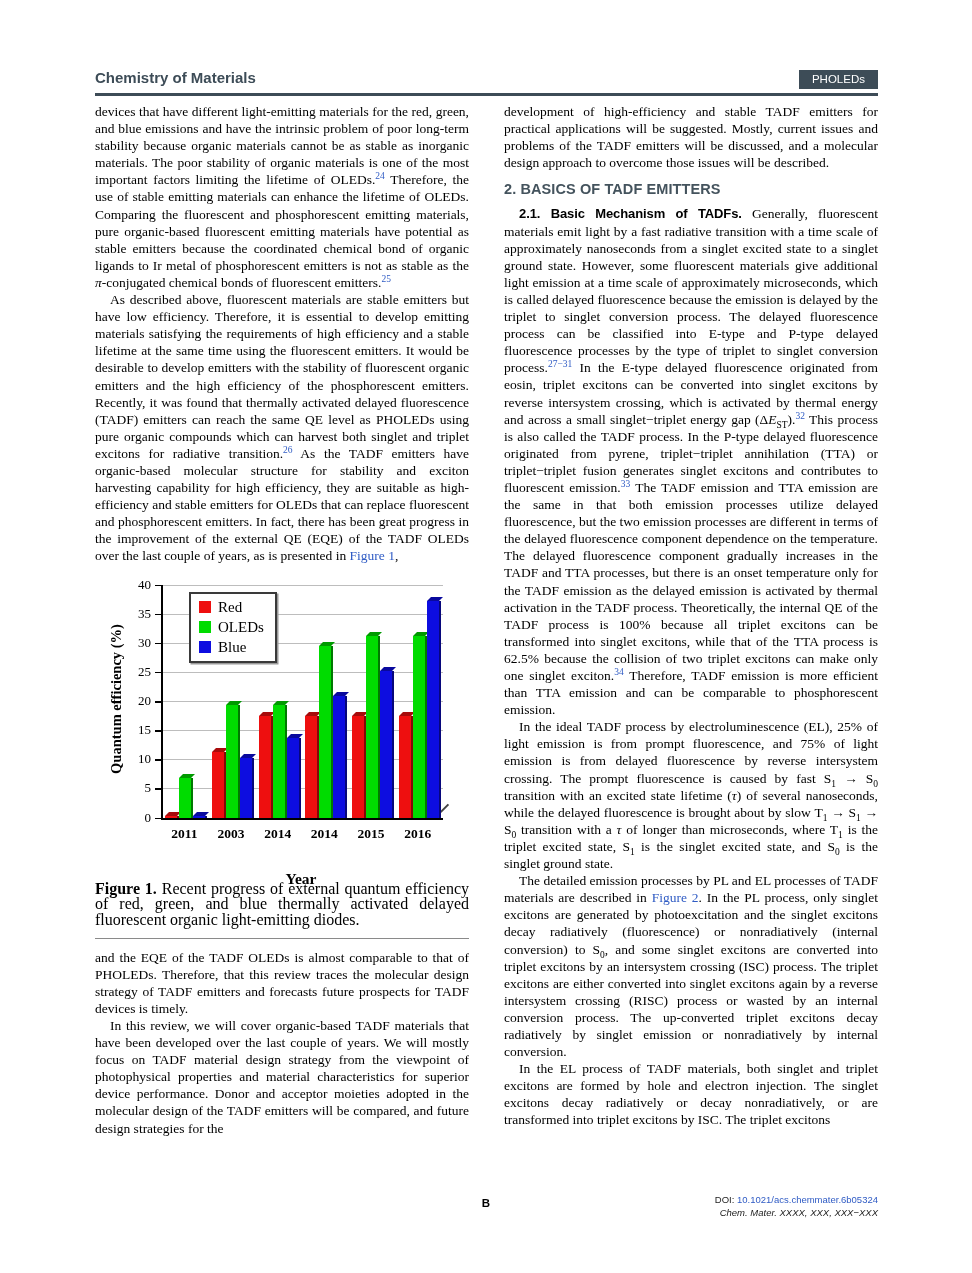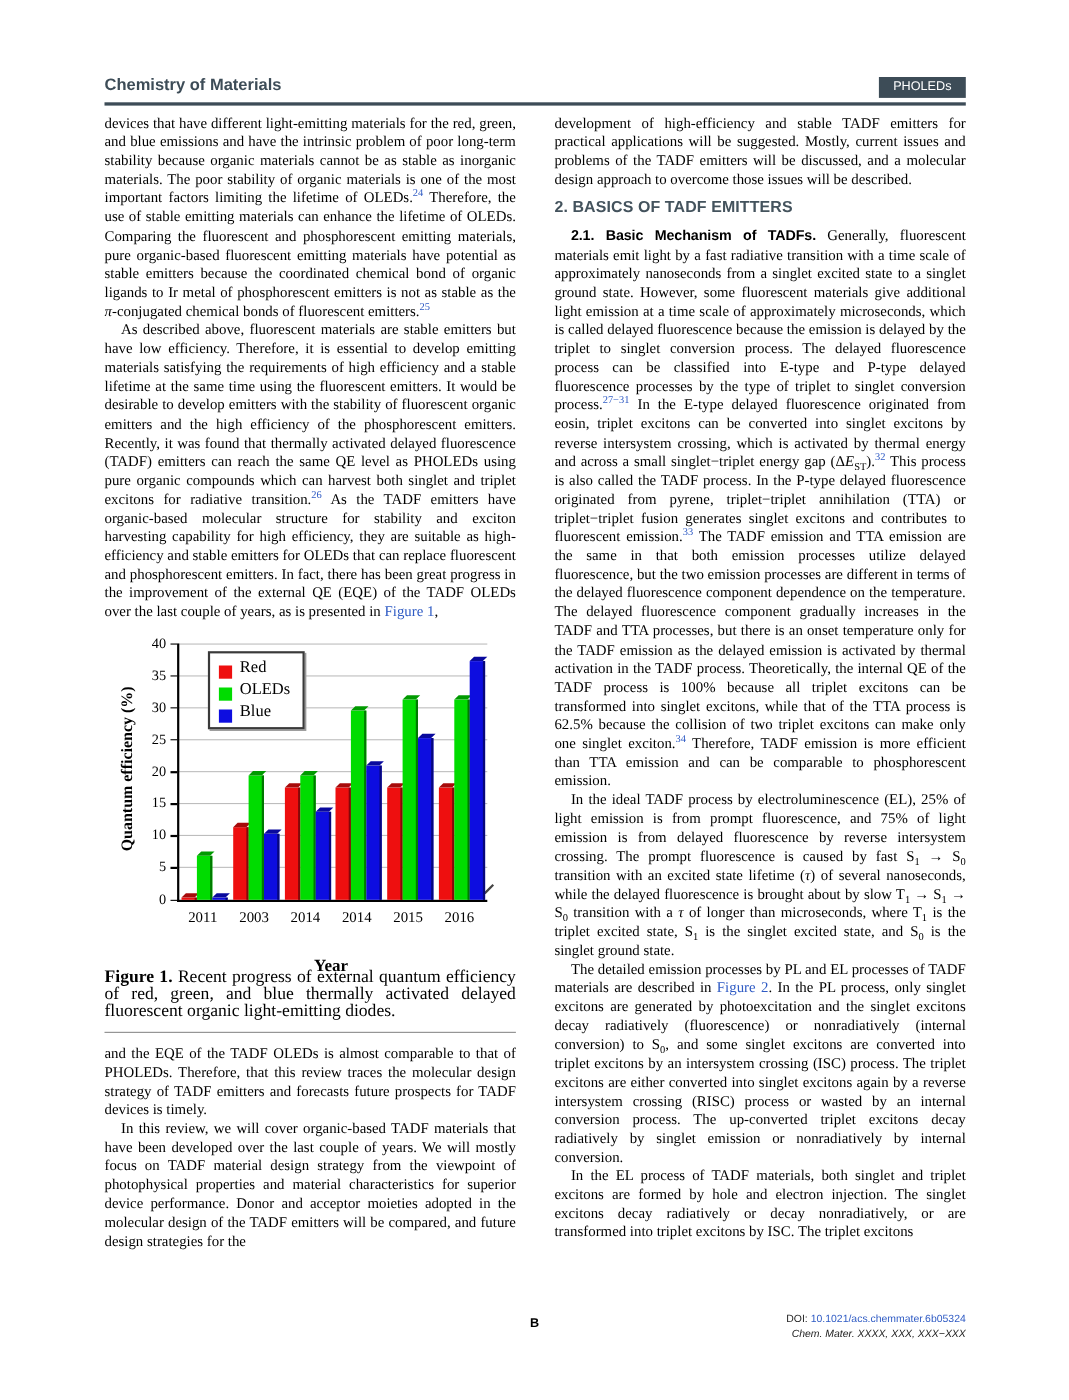--- a/index.html
+++ b/index.html
@@ -27,26 +27,26 @@
   
   figure{margin:6px 0 0;}
   .chart{position:relative;width:374px;height:302px;font-family:"Liberation Serif",serif;}
   .plot{position:absolute;left:66px;top:14px;width:280px;height:233px;border-left:2px solid #000;border-bottom:2px solid #000;display:flex;}
   .gridline{position:absolute;left:66px;width:282px;height:1px;background:#bdbdbd;}
   .bar-group{flex:1;display:flex;align-items:flex-end;justify-content:center;position:relative;z-index:2;}
   .bar{position:relative;width:12px;}
   .bar-cap{position:absolute;left:0;top:-4px;width:100%;height:4px;transform-origin:0 100%;transform:skewX(-45deg);}
   .ytick-label{position:absolute;left:0;width:56px;text-align:right;font-weight:normal;font-size:13px;line-height:14px;}
   .ytick-mark{position:absolute;width:6px;height:1.5px;background:#000;left:60px;}
-  .xtick-label{position:absolute;transform:translateX(-50%);font-weight:normal;font-size:13.5px;top:254px;}
+  .xtick-label{position:absolute;transform:translateX(-50%);font-weight:bold;font-size:13.5px;top:254px;}
   .x-axis-title{position:absolute;left:66px;width:280px;text-align:center;font-weight:bold;font-size:15.5px;top:279px;margin-top:20px;}
   .y-axis-title{position:absolute;left:22px;top:128px;transform:translate(-50%,-50%) rotate(-90deg);font-weight:bold;font-size:14.5px;white-space:nowrap;}
   .floor-edge{position:absolute;left:346px;top:240px;width:11px;height:1.5px;background:#444;transform:rotate(-45deg);transform-origin:0 100%;}
   .legend{position:absolute;left:94px;top:21px;background:#fff;border:2px solid #3a3a3a;box-shadow:1.5px 1.5px 0 #9a9a9a;padding:3px 11px 4px 8px;z-index:3;}
-  .legend-row{display:flex;align-items:flex-end;gap:7px;font-size:15px;line-height:20px;}
+  .legend-row{display:flex;align-items:center;gap:7px;font-size:15px;line-height:20px;}
   .legend-swatch{width:12px;height:12px;display:inline-block;}
 
   .figcaption{font-size:16px;line-height:15.7px;margin-top:8px;text-align:justify;}
   .figcaption b{font-weight:bold;}
   .caption-rule{border:none;border-top:1.5px solid #8a8a8a;margin:10px 0 10px;}
 
   
   .page-number{position:absolute;left:0;right:0;top:1197px;text-align:center;font-family:"Liberation Sans",sans-serif;font-weight:bold;font-size:11.5px;}
   .footer-cite{position:absolute;right:94px;top:1194px;text-align:right;font-family:"Liberation Sans",sans-serif;font-size:9.5px;line-height:12.5px;color:#222;}
   .footer-cite .inlink{color:#2f5bc4;}

